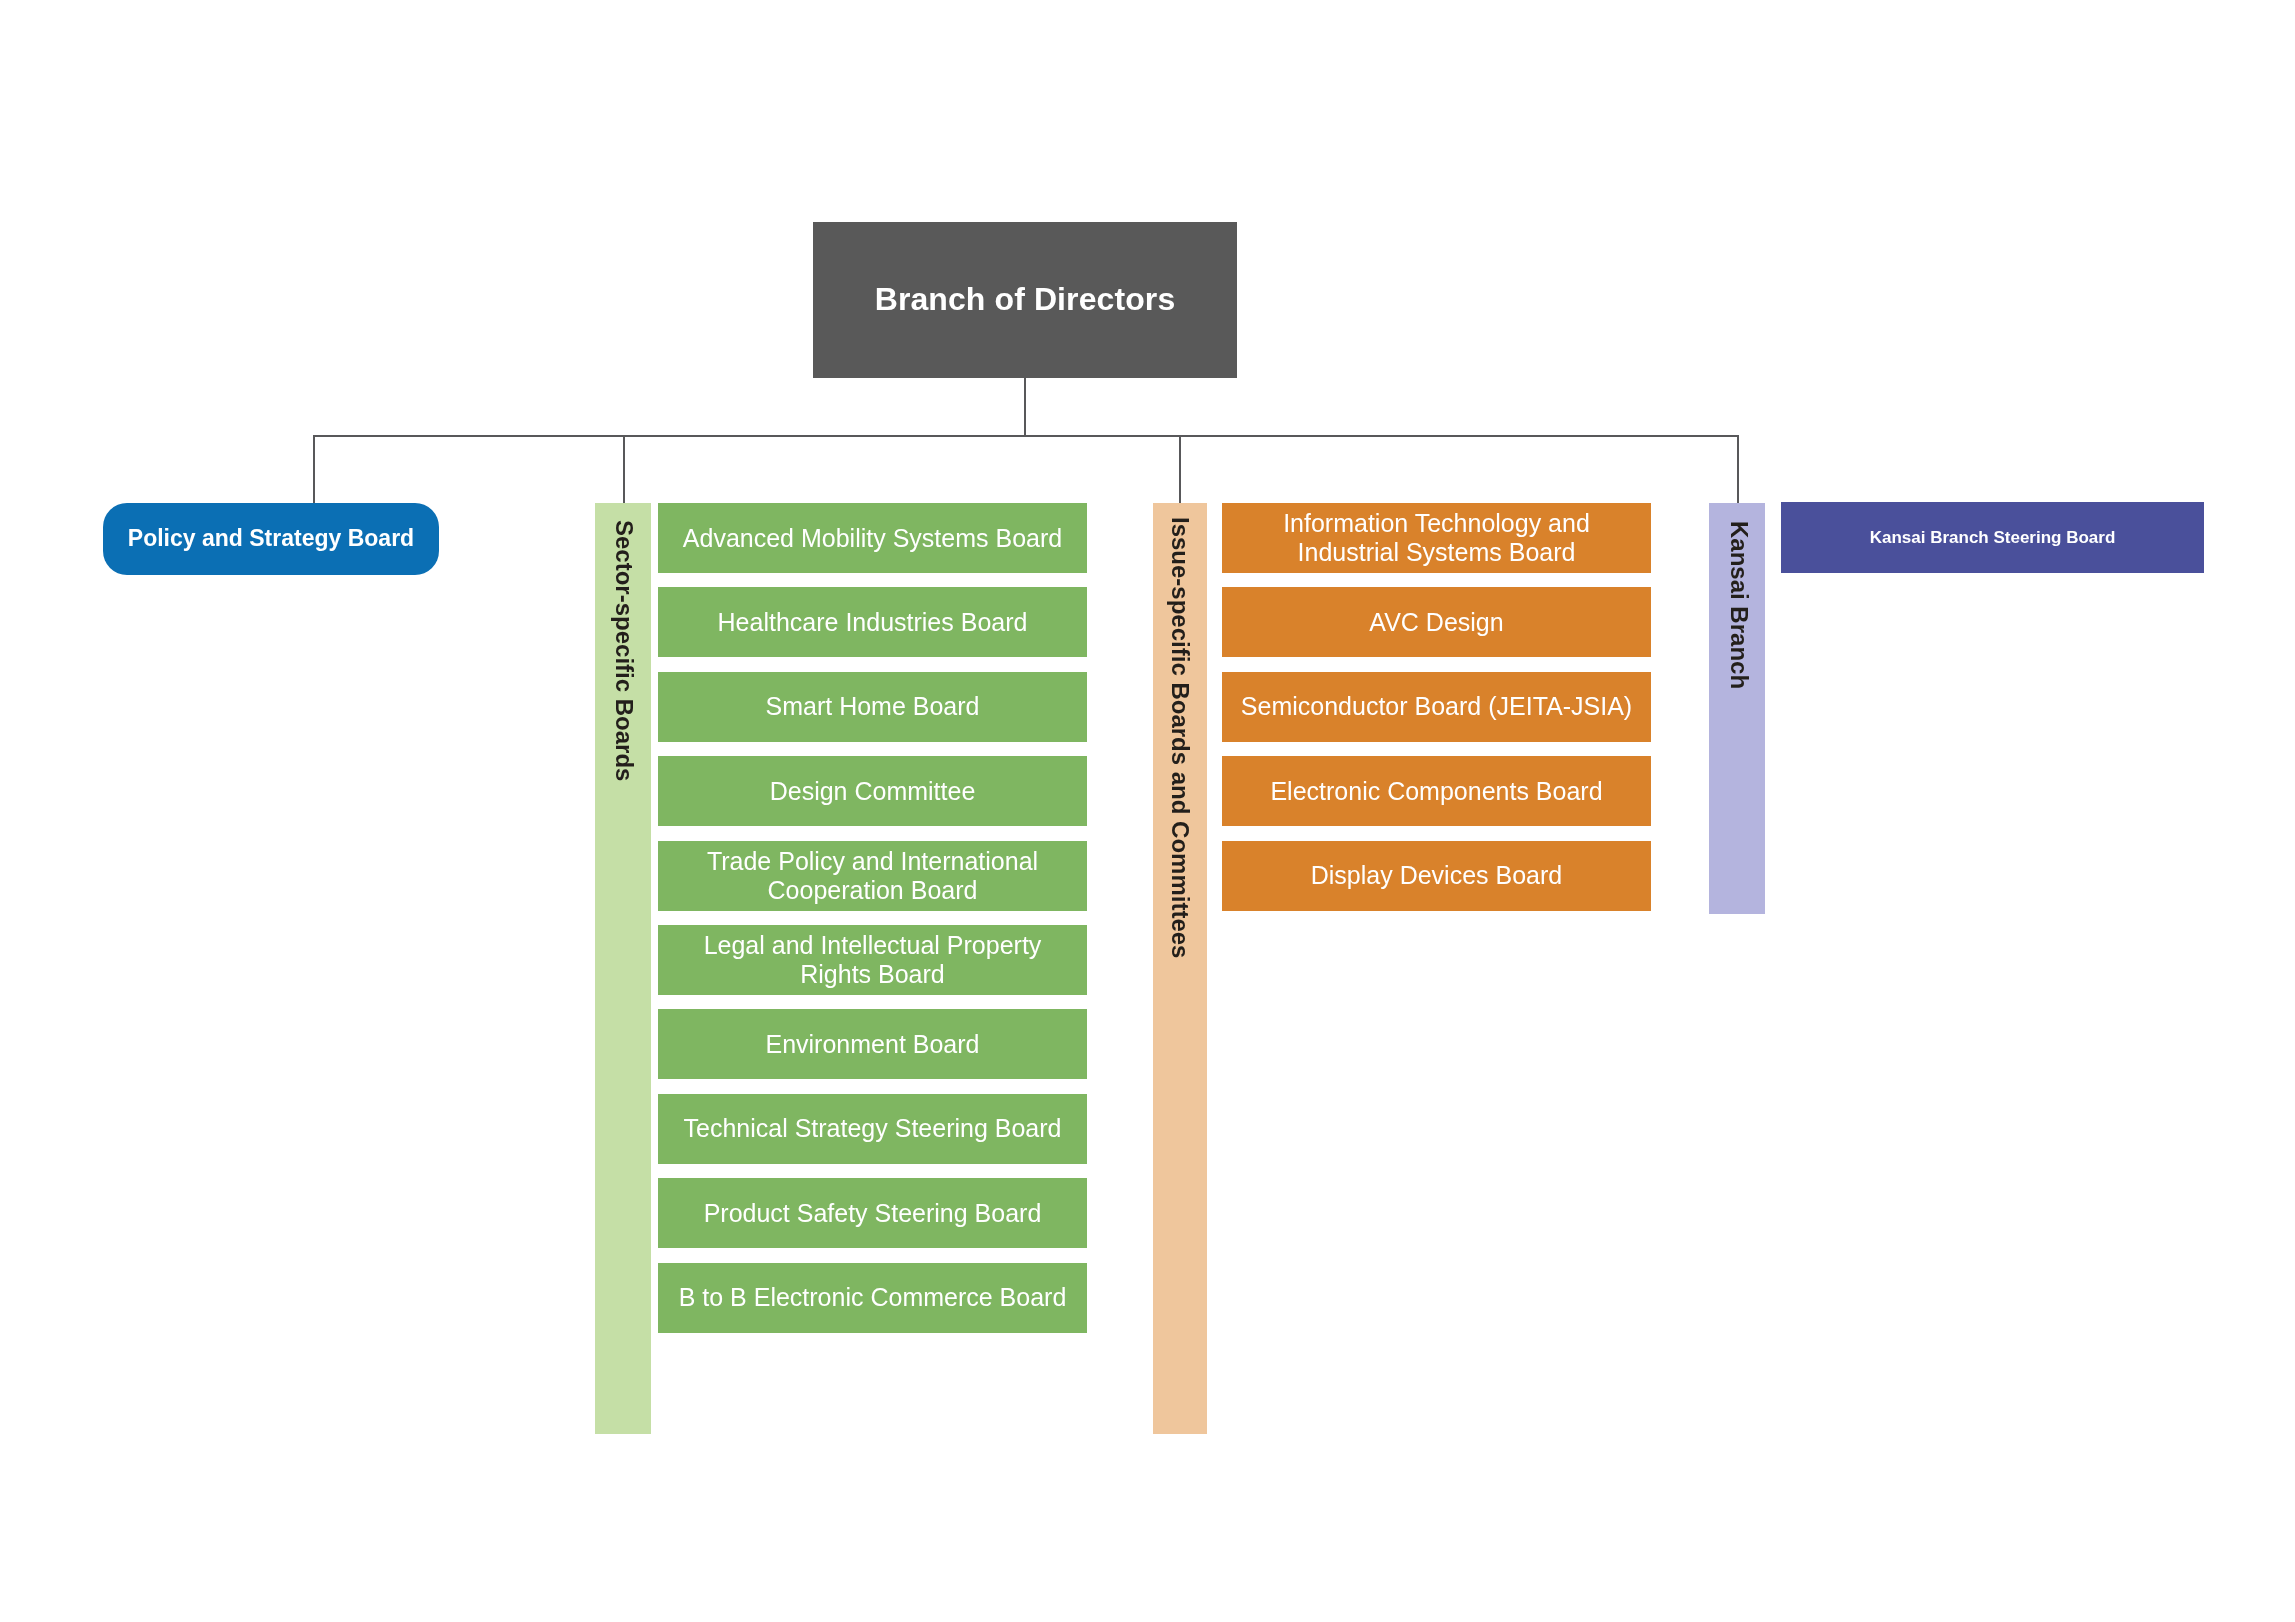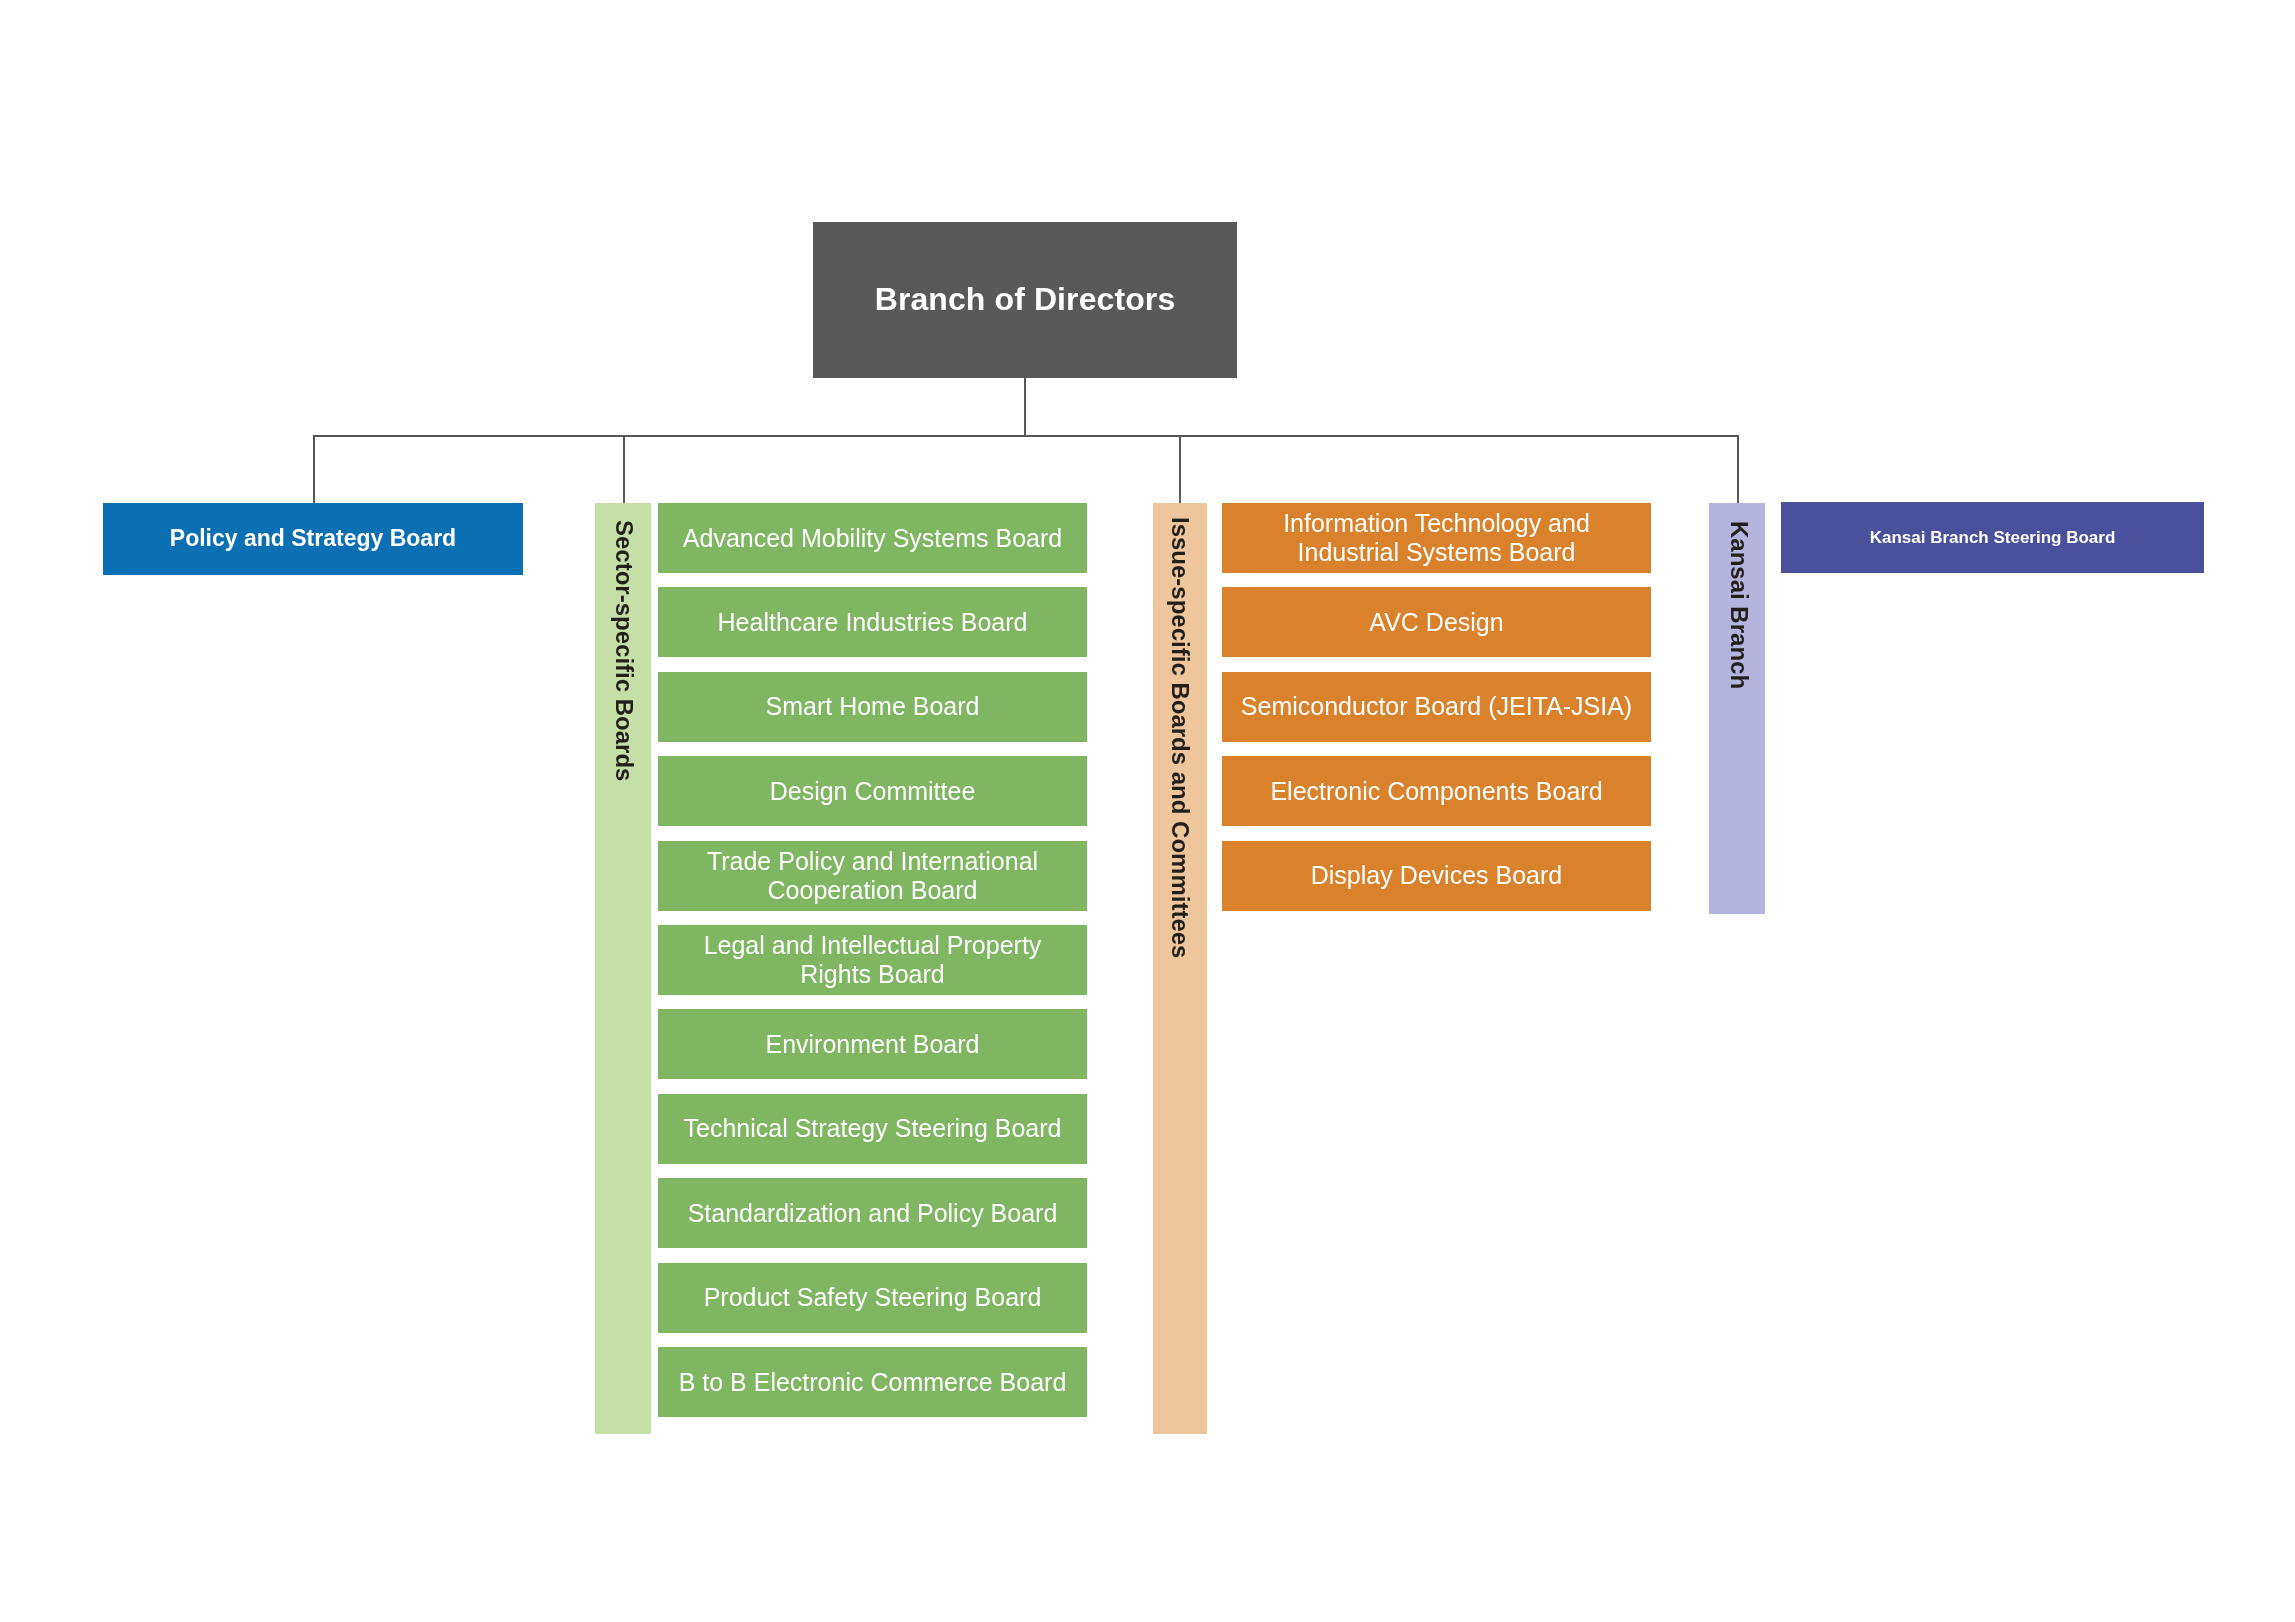--- a/index.html
+++ b/index.html
@@ -50,25 +50,26 @@
     position: absolute;
     background: #58585a;
   }
   .conn-v { width: 2px; }
   .conn-h { height: 2px; }
 
   
   #policy-box {
     left: 103px;
     top: 503px;
-    width: 420px;
+    width: 336px;
     height: 72px;
     background: #0B6FB4;
     color: #ffffff;
     font-size: 23px;
+    border-radius: 24px;
   }
 
   
   .catbar {
     position: absolute;
     box-sizing: border-box;
     display: flex;
     align-items: flex-start;
     justify-content: center;
     overflow: hidden;
@@ -199,23 +200,20 @@
     <div class="item">
         <span>Legal and Intellectual Property Rights Board</span>
       </div>
     <div class="item">
         <span>Environment Board</span>
       </div>
     <div class="item">
         <span>Technical Strategy Steering Board</span>
       </div>
     <div class="item">
-        <span>Standardization and Policy Board</span>
-      </div>
-    <div class="item">
         <span>Product Safety Steering Board</span>
       </div>
     <div class="item">
         <span>B to B Electronic Commerce Board</span>
       </div>
   </div>
 
   <div class="catbar" id="catbar-issue">
     <span>Issue-specific Boards and Committees</span>
   </div>

